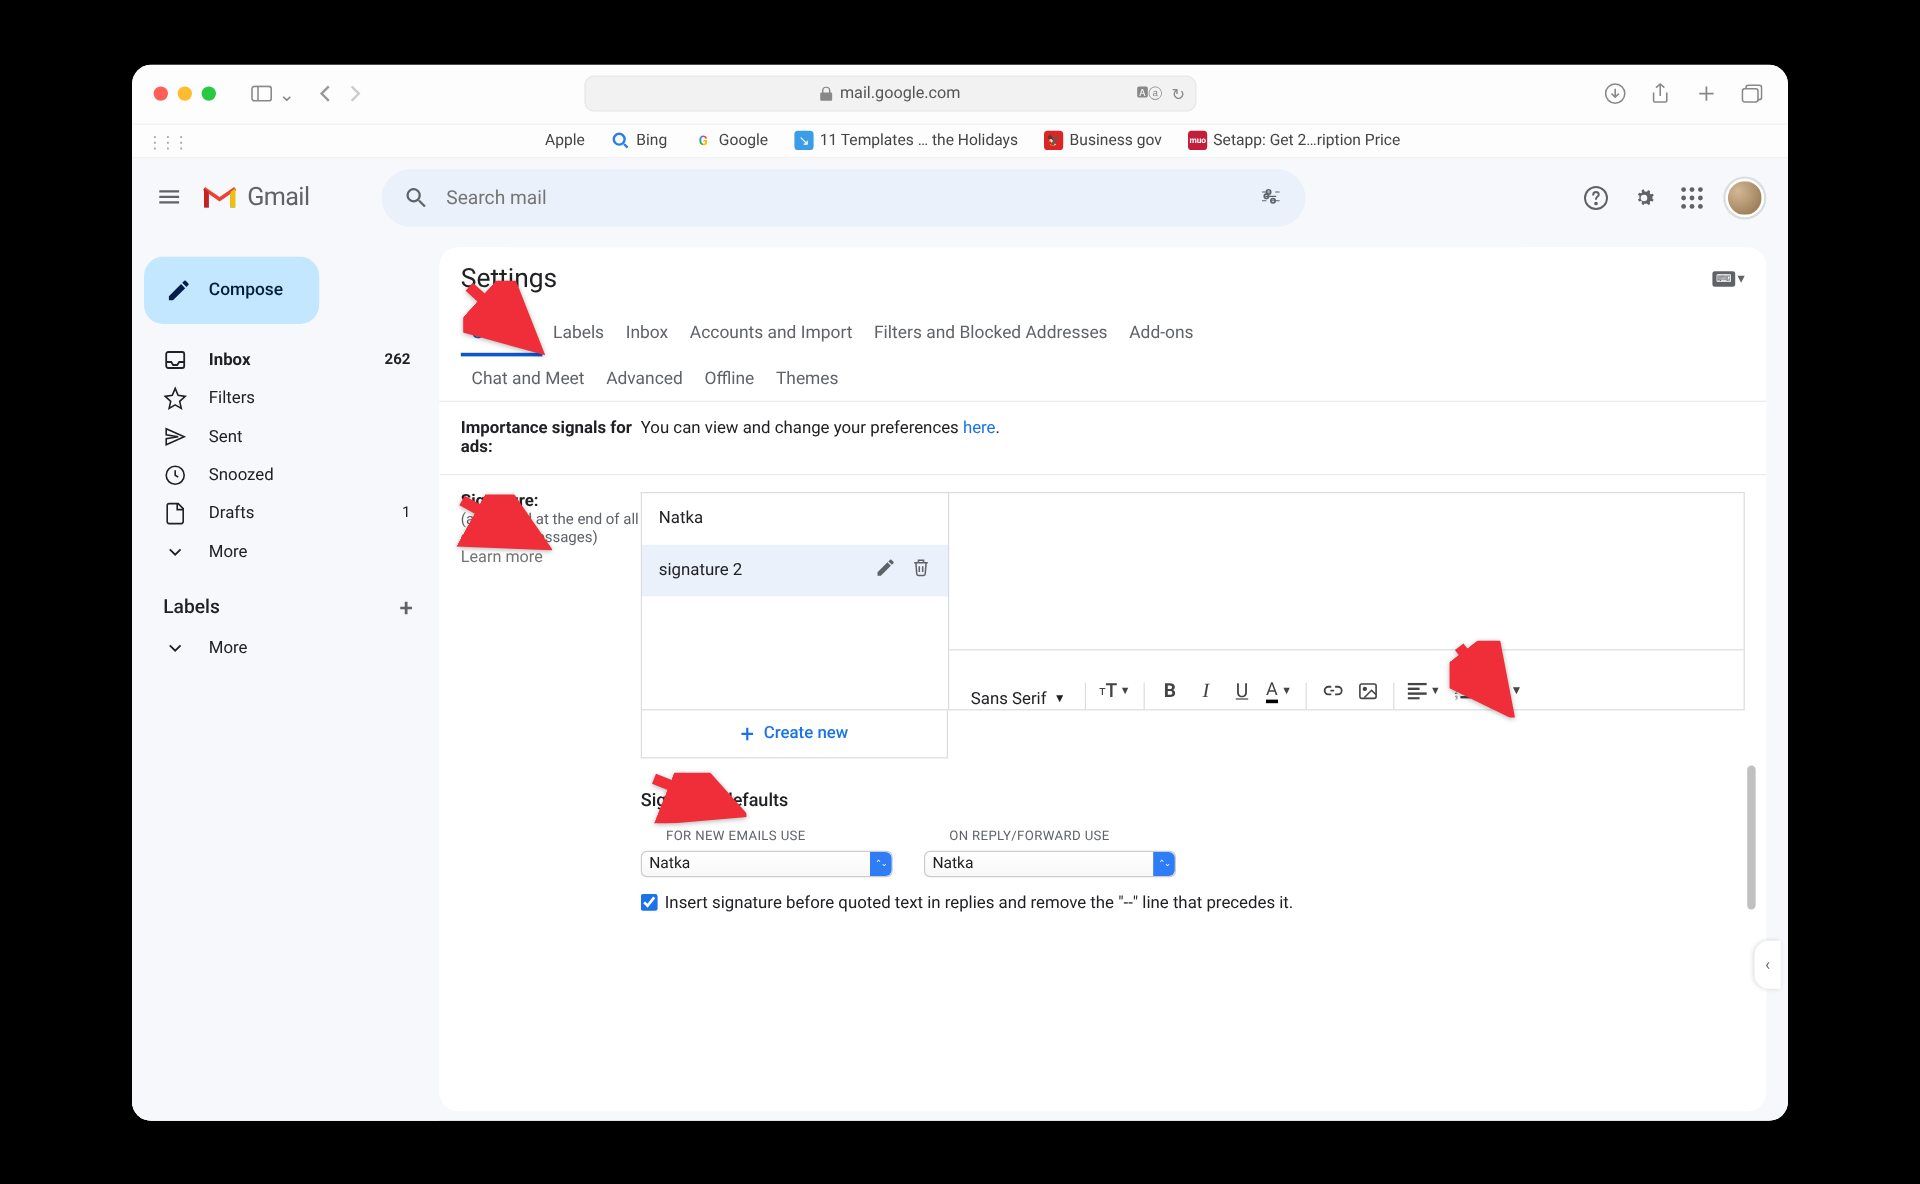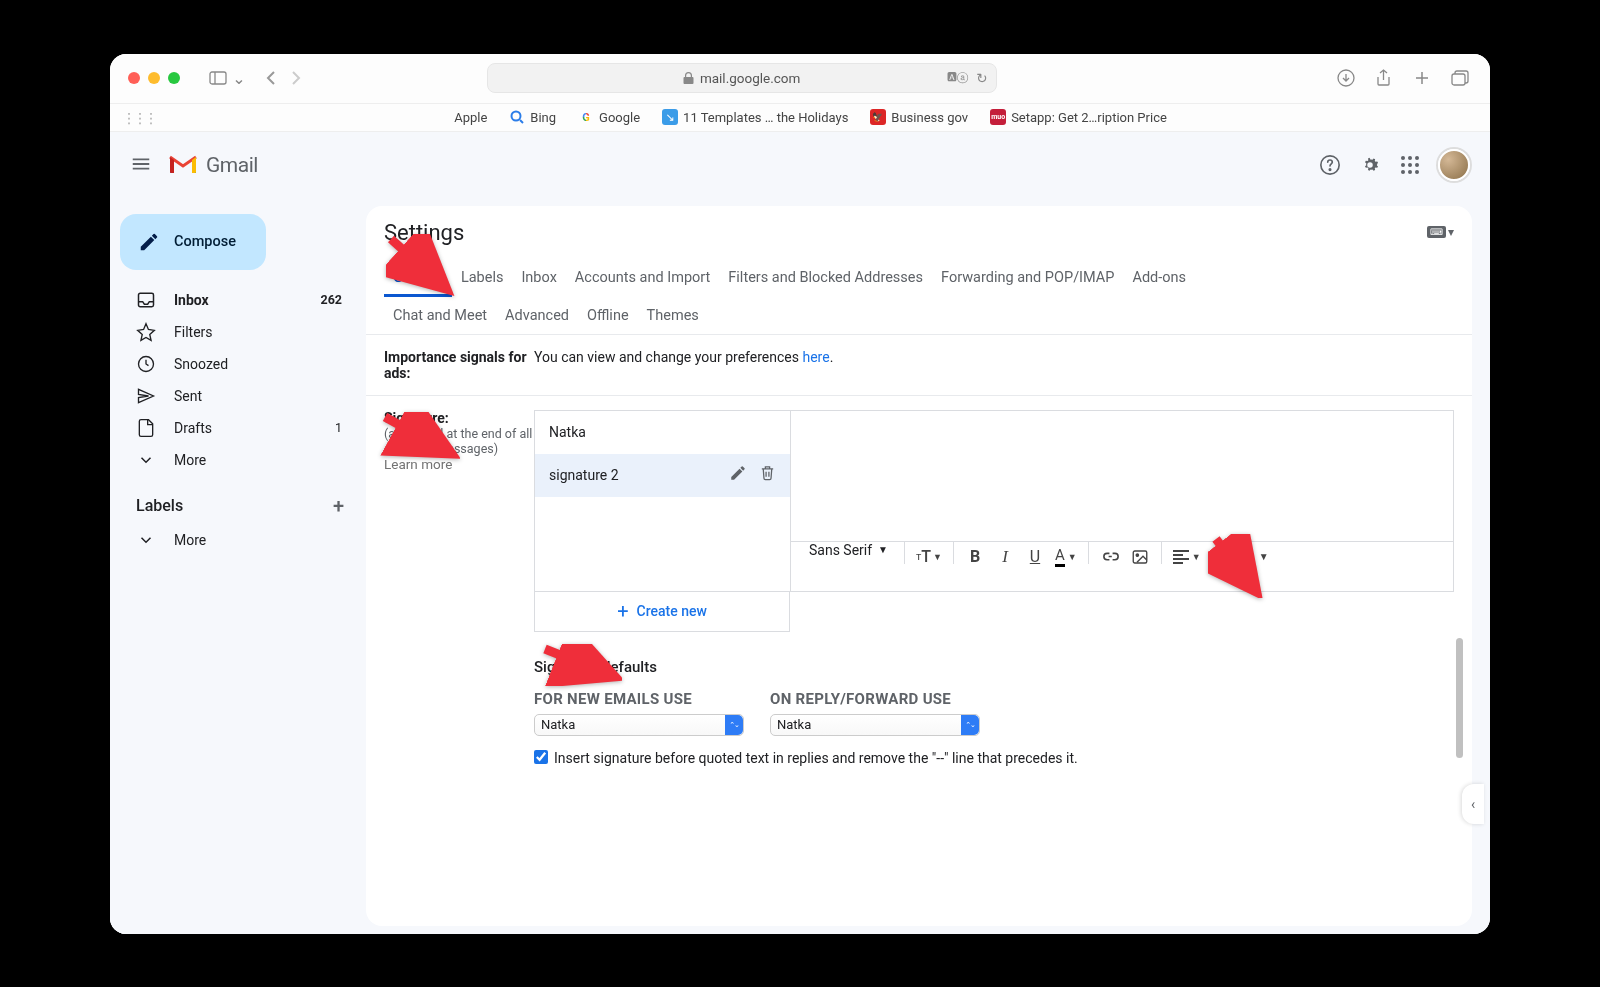--- a/index.html
+++ b/index.html
@@ -65,32 +65,32 @@
 
 
 .sig-wrap { display:flex; gap:0; }
 .sig-list { width: 256px; border:1px solid #dadce0; border-right:none; display:flex; flex-direction:column;}
 .sig-item { height: 43px; display:flex; align-items:center; padding: 0 14px; font-size:14px; border-bottom:1px solid transparent; cursor:pointer; position:relative;}
 .sig-item.sel { background:#eaf1fb; }
 .sig-item .actions { margin-left:auto; display:flex; gap:12px; color:#5f6368; }
 .sig-item .actions span { cursor:pointer; }
 .sig-editor { flex:1; border:1px solid #dadce0; display:flex; flex-direction:column; min-height:182px;}
 .sig-canvas { flex:1; }
-.sig-toolbar { height: 50px; border-top:1px solid #dadce0; display:flex; align-items:flex-start; padding: 0 10px; gap:4px;}
+.sig-toolbar { height: 50px; border-top:1px solid #dadce0; display:flex; align-items:flex-end; padding: 0 10px; gap:4px;}
 .tb-sep { width:1px; height:22px; background:#dadce0; margin: 0 4px;}
 .tb-btn { min-width:26px; height:30px; display:flex; align-items:center; justify-content:center; color:#444; cursor:pointer; font-size:14px; padding:0 3px; border-radius:4px;}
 .font-sel { font-size:14px; color:#202124; padding:0 8px; display:flex; align-items:center; gap:6px; cursor:pointer;}
 
 .create-new { width:256px; height:40px; border:1px solid #dadce0; border-top:none; display:flex; align-items:center; justify-content:center; gap:8px; color:#1a73e8; font-size:14px; font-weight:500; cursor:pointer;}
 
 .sig-defaults { margin-top: 26px; }
 .sig-defaults h3 { font-size:15px; font-weight:500; color:#202124; margin-bottom:14px;}
 .sel-row { display:flex; gap:26px; margin-bottom:14px;}
 .sel-col { display:flex; flex-direction:column; gap:6px; }
-.sel-col label { font-size:15px; color:#5f6368; letter-spacing:.3px; font-weight:700;}
+.sel-col label { font-size:11px; color:#5f6368; letter-spacing:.3px; font-weight:400;margin-left:21px;}
 .mac-select { width:210px; height:22px; font-size:13px; border:1px solid #ccc; border-radius:5px; padding:0 6px; background:linear-gradient(#fff,#f8f8f8); position:relative; display:flex; align-items:center;}
 .mac-select::after { content:'⌃⌄'; position:absolute; right:0; top:0; width:18px; height:100%; background:#2e7cf6; color:#fff; border-radius:0 5px 5px 0; display:flex; align-items:center; justify-content:center; font-size:7px; line-height:6px; text-align:center; letter-spacing:-1px; flex-direction:column;}
 .chk-row { display:flex; align-items:flex-start; gap:6px; font-size:14px; color:#202124;}
 .chk-row input { accent-color:#1a73e8; width:14px; height:14px;}
 
 
 .arrow { position:absolute; z-index:40; pointer-events:none;}
 .arrow svg { filter: drop-shadow(0 1px 2px rgba(0,0,0,.3)); }
 
 .slide-handle { position:absolute; right:6px; bottom:110px; width:22px; height:40px; background:#fff; border-radius:12px 0 0 12px; box-shadow: -1px 0 4px rgba(0,0,0,.15); display:flex; align-items:center; justify-content:center; color:#5f6368; font-size:14px;}
@@ -202,20 +202,32 @@
     <div class="logo">
       <svg width="30" height="24" viewBox="0 0 30 24">
           <path d="M2 4l13 9 13-9" fill="none" stroke="#ea4335" stroke-width="3"></path>
           <path d="M2 4v16h4V10" fill="#4285f4"></path>
           <path d="M28 4v16h-4V10" fill="#34a853"></path>
           <path d="M2 4l4 3v13H3a1 1 0 01-1-1z" fill="#c5221f"></path>
           <path d="M28 4l-4 3v13h3a1 1 0 001-1z" fill="#fbbc04"></path>
         </svg>
       <span class="logo-text">Gmail</span>
     </div>
+    <div class="search-bar">
+      <svg width="22" height="22" viewBox="0 0 24 24" fill="#5f6368">
+          <path d="M15.5 14h-.79l-.28-.27a6.5 6.5 0 10-.7.7l.27.28v.79l5 5 1.5-1.5-5-5zm-6 0a4.5 4.5 0 110-9 4.5 4.5 0 010 9z"></path>
+        </svg>
+      <input placeholder="Search mail" style="">
+      <svg width="22" height="22" viewBox="0 0 24 24" fill="#5f6368" style="margin-left:auto;">
+          <path d="M7 10h10v1H7zm-3 4h4v1H4zm8 0h8v1h-8zM4 6h8v1H4zm12 0h4v1h-4z"></path>
+          <circle cx="10" cy="6.5" r="2" fill="none" stroke="#5f6368" stroke-width="1.5"></circle>
+          <circle cx="14" cy="14.5" r="2" fill="none" stroke="#5f6368" stroke-width="1.5"></circle>
+          <circle cx="8" cy="10.5" r="2" fill="none" stroke="#5f6368" stroke-width="1.5"></circle>
+        </svg>
+    </div>
     <div class="hdr-right">
       <div class="hdr-icon">
           <svg width="22" height="22" viewBox="0 0 24 24" fill="none" stroke="#5f6368" stroke-width="1.8">
             <circle cx="12" cy="12" r="10"></circle>
             <path d="M9.5 9a2.5 2.5 0 115 0c0 1.5-2.5 2-2.5 4" stroke-linecap="round"></path>
             <circle cx="12" cy="17" r=".8" fill="#5f6368"></circle>
           </svg>
         </div>
       <div class="hdr-icon">
           <svg width="22" height="22" viewBox="0 0 24 24" fill="#5f6368">
@@ -262,33 +274,33 @@
         <span class="nav-ico">
             <svg width="20" height="20" viewBox="0 0 24 24" fill="none" stroke="#202124" stroke-width="1.6">
               <path d="M12 2l2.9 6.9L22 10l-5.5 5 1.6 7L12 18.5 5.9 22l1.6-7L2 10l7.1-1.1z"></path>
             </svg>
           </span>
         <span>Filters</span>
       </div>
       <div class="nav-item">
         <span class="nav-ico">
             <svg width="20" height="20" viewBox="0 0 24 24" fill="none" stroke="#202124" stroke-width="1.6">
+              <path d="M3 20l18-8L3 4v6l12 2-12 2z"></path>
+            </svg>
+          </span>
+        <span>Sent</span>
+      </div>
+      <div class="nav-item">
+        <span class="nav-ico">
+            <svg width="20" height="20" viewBox="0 0 24 24" fill="none" stroke="#202124" stroke-width="1.6">
               <circle cx="12" cy="12" r="9"></circle>
               <path d="M12 7v5l3 2"></path>
             </svg>
           </span>
         <span>Snoozed</span>
-      </div>
-      <div class="nav-item">
-        <span class="nav-ico">
-            <svg width="20" height="20" viewBox="0 0 24 24" fill="none" stroke="#202124" stroke-width="1.6">
-              <path d="M3 20l18-8L3 4v6l12 2-12 2z"></path>
-            </svg>
-          </span>
-        <span>Sent</span>
       </div>
       <div class="nav-item">
         <span class="nav-ico">
             <svg width="20" height="20" viewBox="0 0 24 24" fill="none" stroke="#202124" stroke-width="1.6">
               <path d="M6 2h9l5 5v13a2 2 0 01-2 2H6a2 2 0 01-2-2V4a2 2 0 012-2z"></path>
               <path d="M14 2v6h6"></path>
             </svg>
           </span>
         <span>Drafts</span>
         <span class="cnt">1</span>
@@ -323,21 +335,20 @@
           <span>▾</span>
         </div>
       </div>
 
       <div class="tabs">
         <div class="tab active">General</div>
         <div class="tab">Labels</div>
         <div class="tab">Inbox</div>
         <div class="tab">Accounts and Import</div>
         <div class="tab">Filters and Blocked Addresses</div>
-        <div class="tab">Forwarding and POP/IMAP</div>
         <div class="tab">Add-ons</div>
         <div style="flex-basis:100%;height:0;"></div>
         <div class="tab">Chat and Meet</div>
         <div class="tab">Advanced</div>
         <div class="tab">Offline</div>
         <div class="tab">Themes</div>
       </div>
 
       <div class="content">
         <div class="row">

